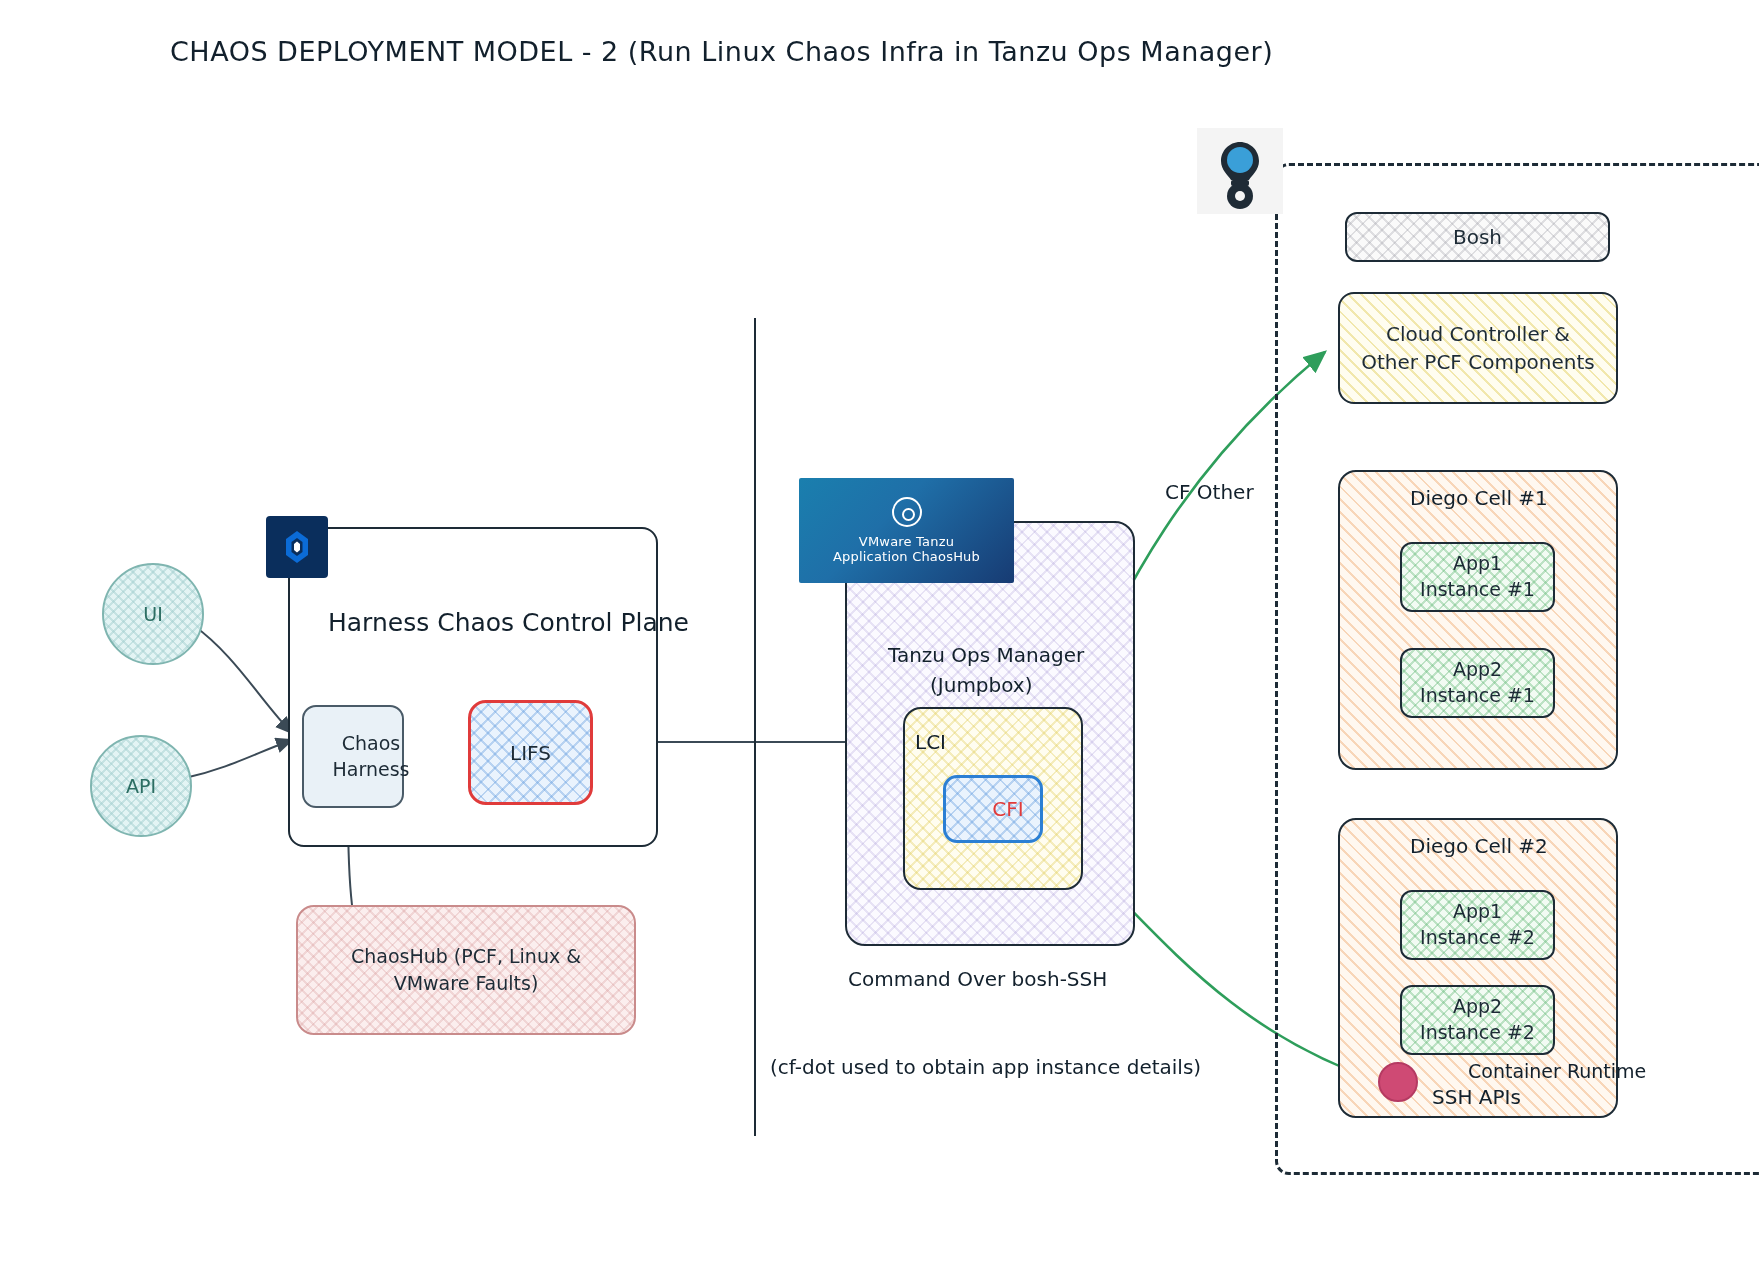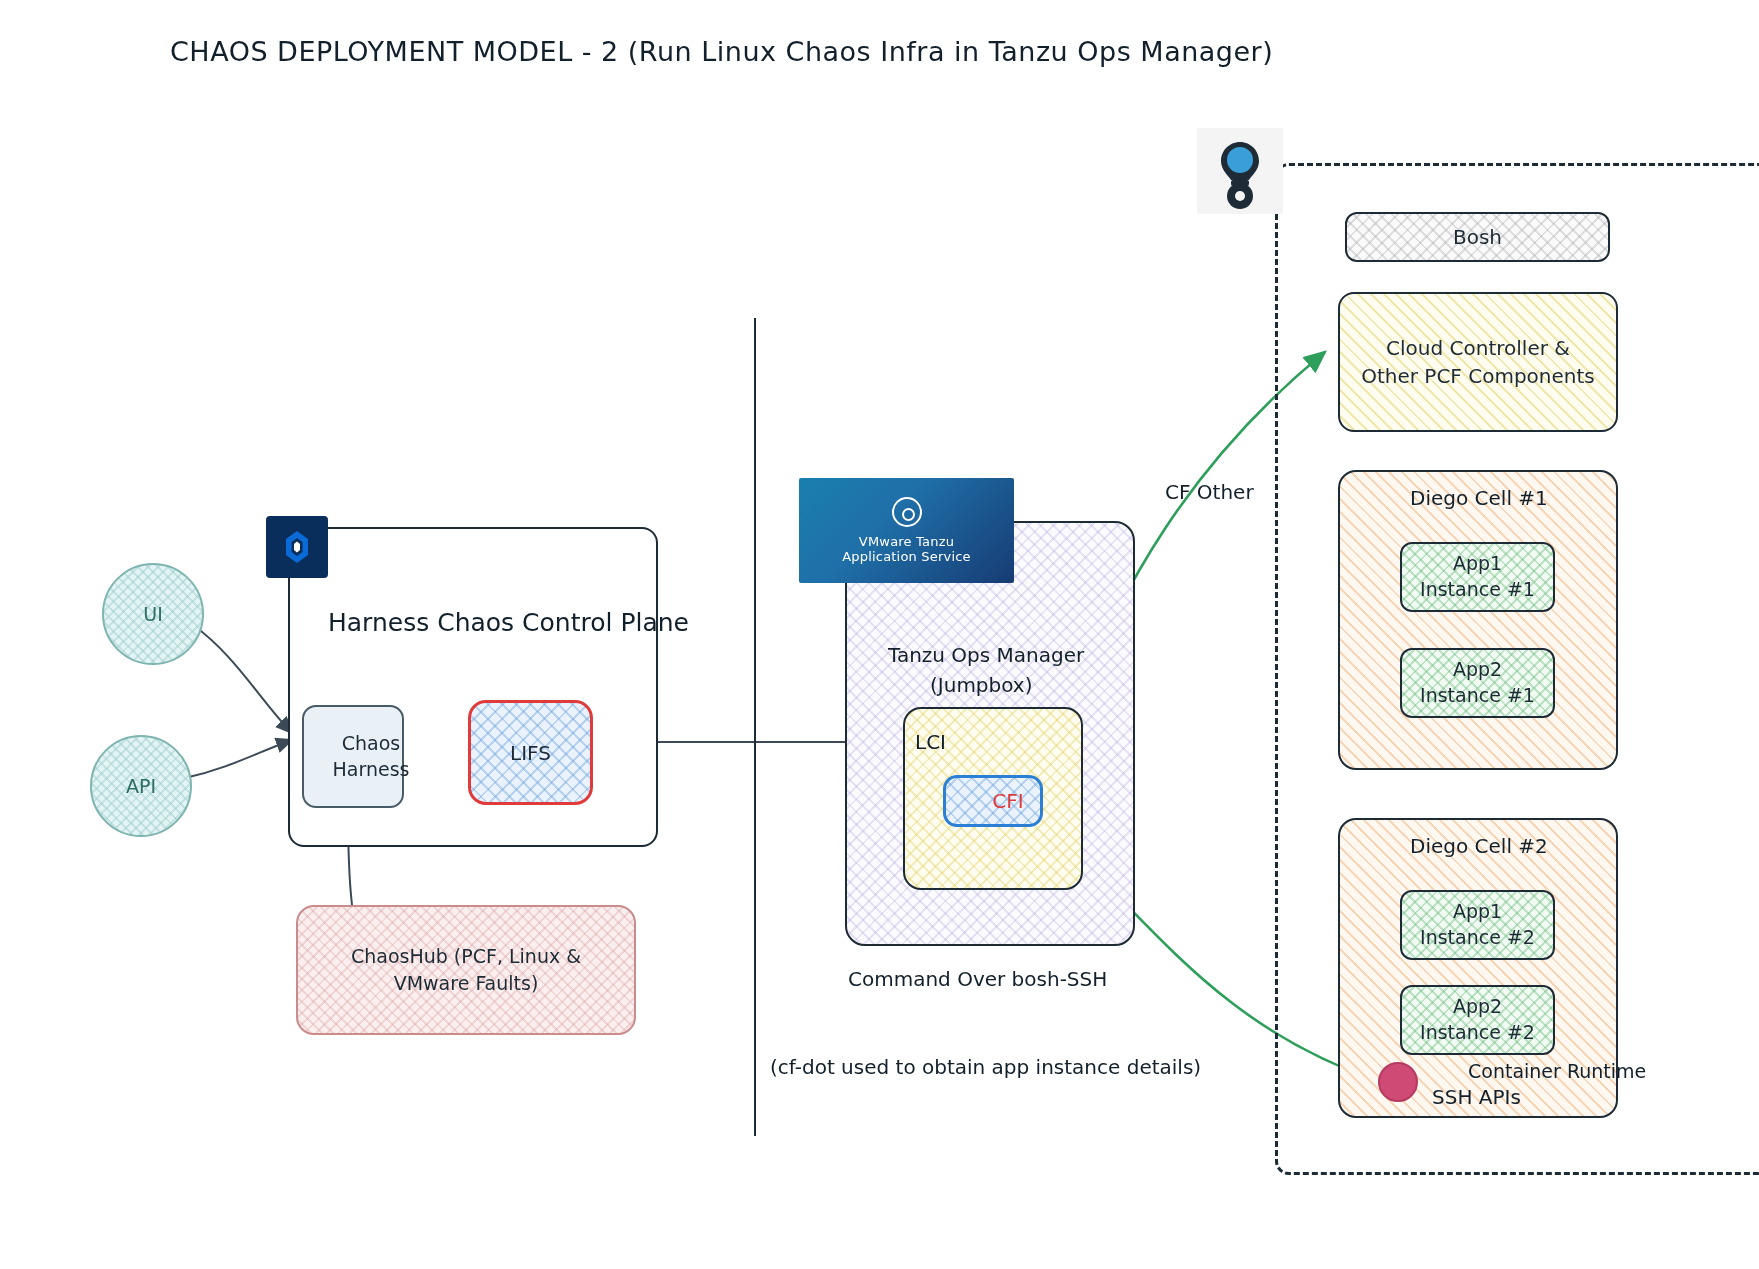--- a/index.html
+++ b/index.html
@@ -290,30 +290,30 @@
     <div>ChaosHub (PCF, Linux &amp;</div>
     <div>VMware Faults)</div>
   </div>
 </div>
 
 <div class="node tanzu-ops" style="left:845px; top:521px; width:290px; height:425px;"></div>
 
 <div class="tanzu-banner" style="left:799px; top:478px; width:215px; height:105px;">
   <div class="tz-ring"></div>
   <div class="tz-l1">VMware Tanzu</div>
-  <div class="tz-l2">Application Service</div>
+  <div class="tz-l2">Application ChaosHub</div>
 </div>
 
 <div class="label" style="left:888px; top:643px;">Tanzu Ops Manager</div>
 <div class="label" style="left:930px; top:673px;">(Jumpbox)</div>
 
 <div class="node lci" style="left:903px; top:707px; width:180px; height:183px;"></div>
 <div class="label" style="left:915px; top:730px;">LCI</div>
 
-<div class="node cfi" style="left:943px; top:775px; width:100px; height:52px;padding-left:30px;">
+<div class="node cfi" style="left:943px; top:775px; width:100px; height:68px;padding-left:30px;">
   <span>CFI</span>
 </div>
 
 <div class="label" style="left:848px; top:967px;">Command Over bosh-SSH</div>
 <div class="label" style="left:770px; top:1055px;">(cf-dot used to obtain app instance details)</div>
 
 <div class="label" style="left:1165px; top:480px;">CF Other</div>
 
 <div class="dashed-zone" style="left:1275px; top:163px; width:1164px; height:1012px;"></div>
 
@@ -326,21 +326,21 @@
     <circle cx="43" cy="68" r="13" fill="#1f2b36"></circle>
     <circle cx="43" cy="68" r="5" fill="#f4f4f4"></circle>
     <rect x="40" y="52" width="6" height="6" fill="#1f2b36"></rect>
   </svg>
 </div>
 
 <div class="node bosh" style="left:1345px; top:212px; width:265px; height:50px;">
   <span>Bosh</span>
 </div>
 
-<div class="node cloud-ctrl" style="left:1338px; top:292px; width:280px; height:140px;">
+<div class="node cloud-ctrl" style="left:1338px; top:292px; width:280px; height:112px;">
   <div>
     <div>Cloud Controller &amp;</div>
     <div>Other PCF Components</div>
   </div>
 </div>
 
 <div class="node diego" style="left:1338px; top:470px; width:280px; height:300px;"></div>
 <div class="label" style="left:1410px; top:486px;">Diego Cell #1</div>
 
 <div class="node appbox" style="left:1400px; top:542px; width:155px; height:70px;">

